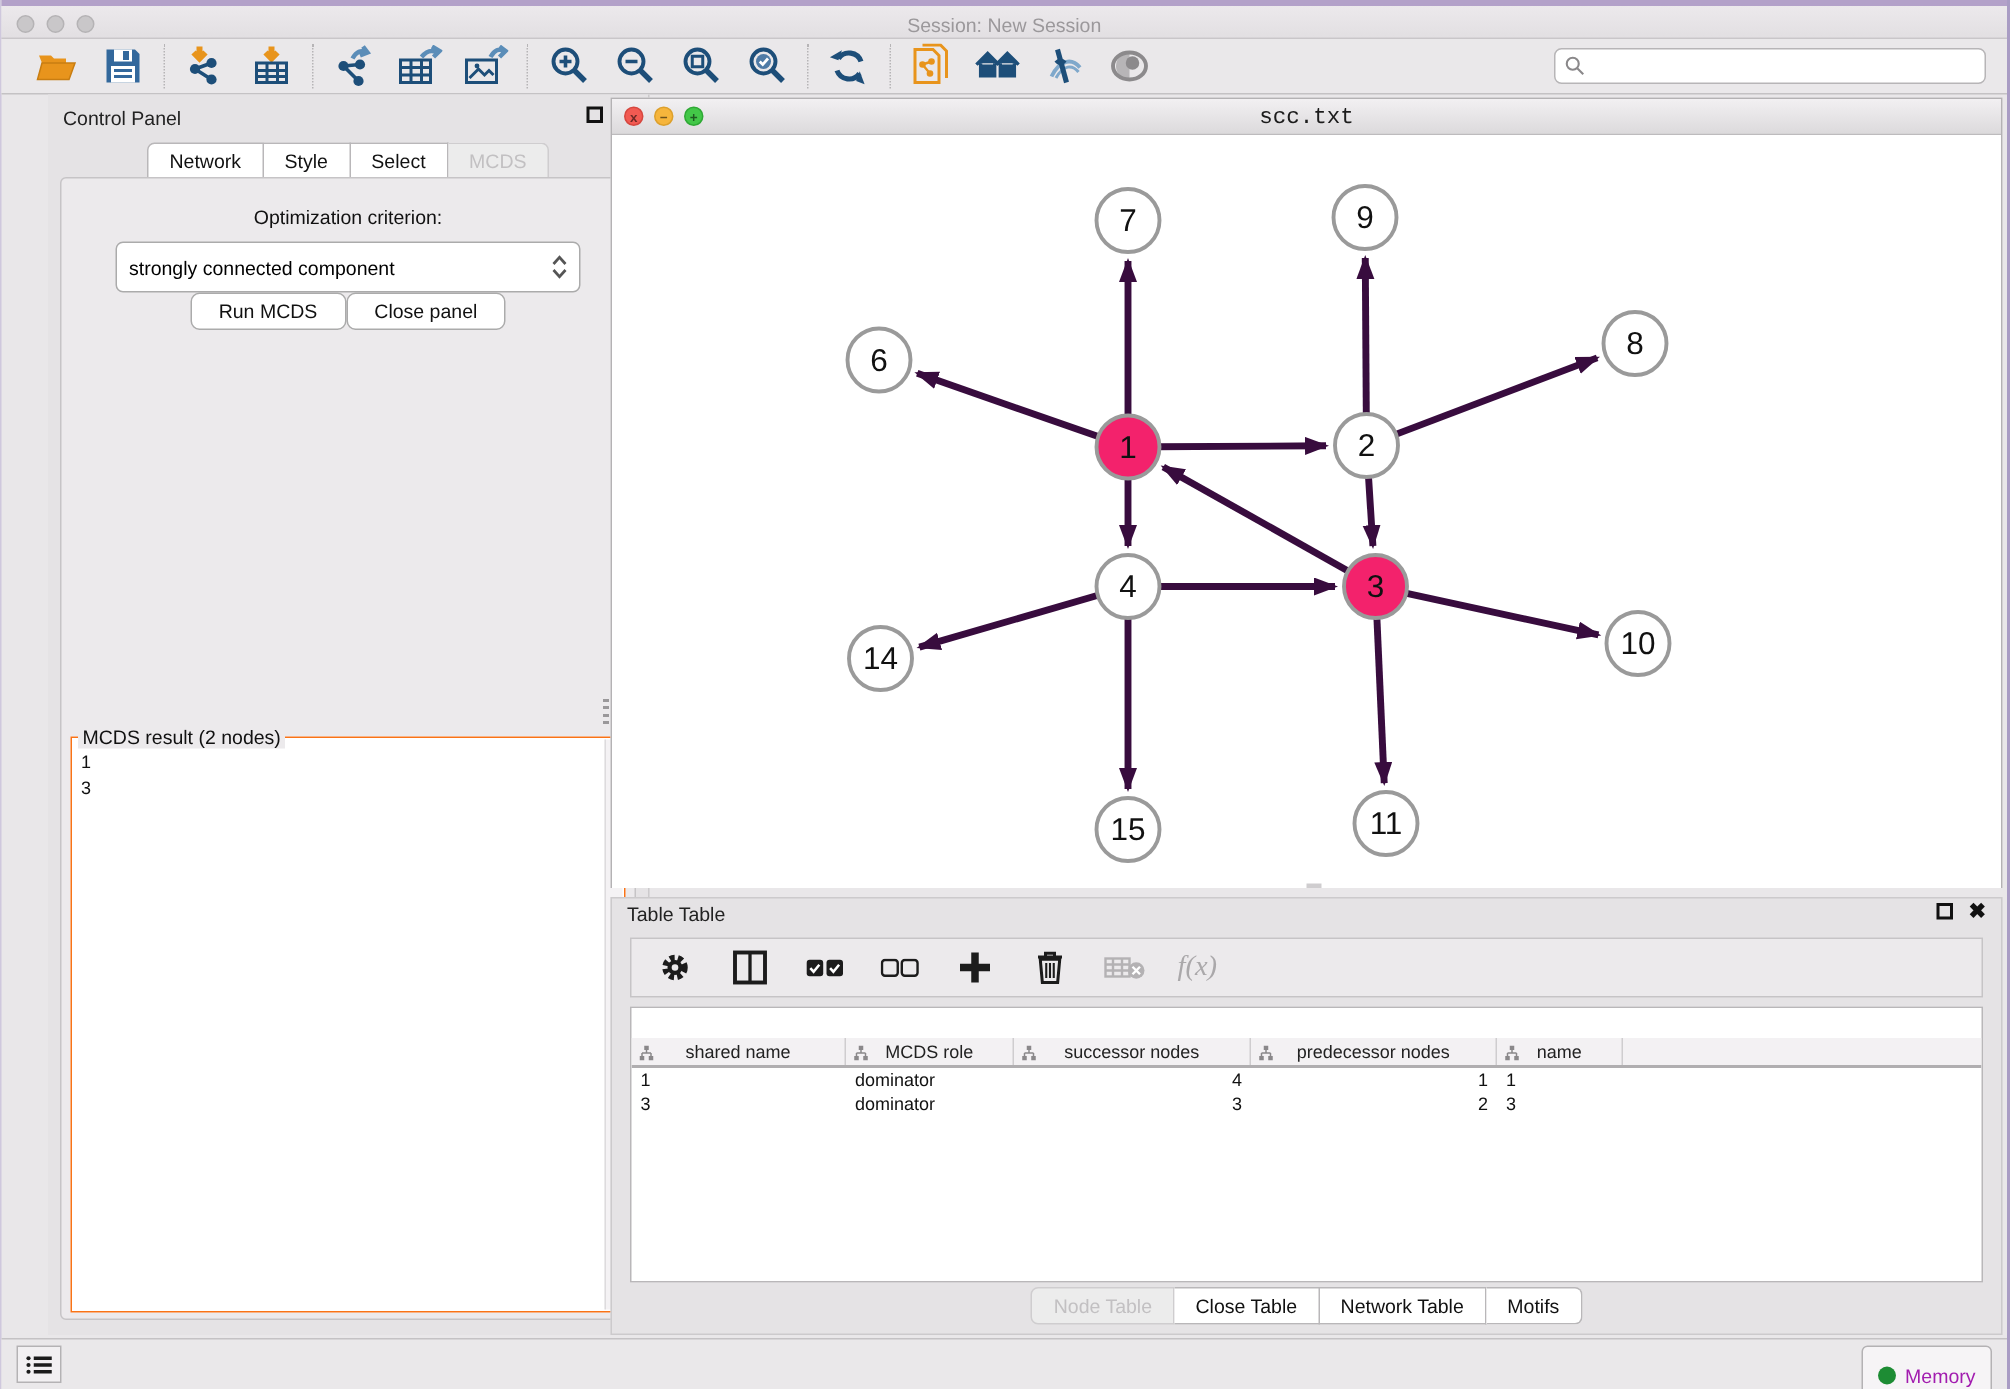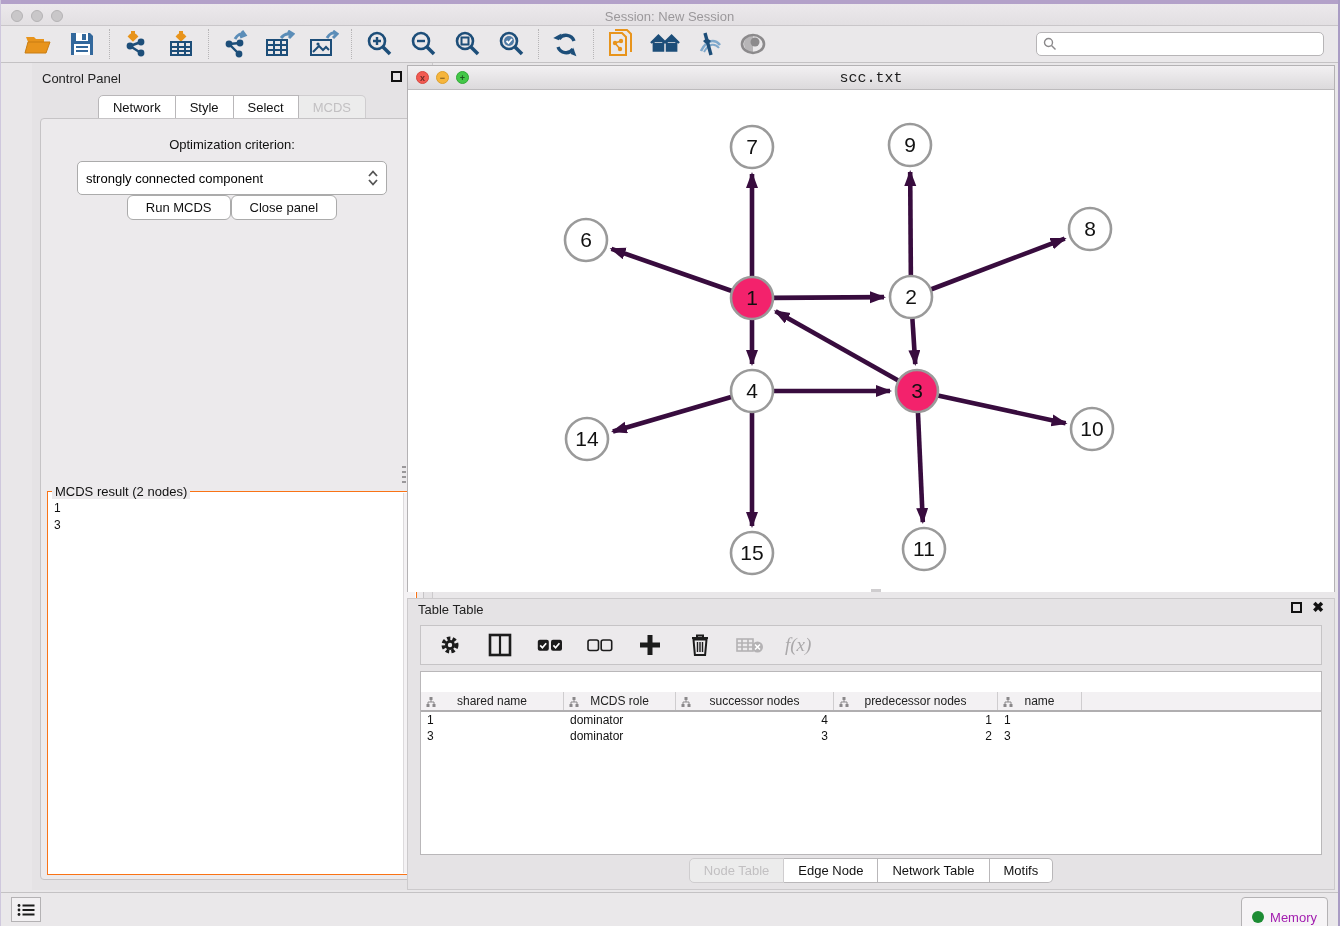--- a/index.html
+++ b/index.html
@@ -483,21 +483,21 @@
             <div class="td" style="width: 112px;">dominator</div>
             <div class="td num" style="width: 158px;">3</div>
             <div class="td num" style="width: 164px;">2</div>
             <div class="td" style="width: 84px;">3</div>
           </div>
         </div>
     </div>
     <div class="tp-tabs">
         <div class="seg" id="tp-tabs">
           <span class="tab disabled-look">Node Table</span>
-          <span class="tab">Edge Node</span>
+          <span class="tab">Close Table</span>
           <span class="tab">Network Table</span>
           <span class="tab">Motifs</span>
         </div>
       </div>
   </div>
 
   <div class="statusbar">
     <span class="status-left-btn">
       <svg width="18" height="14" viewBox="0 0 18 14">
           <circle cx="2" cy="2.5" r="1.4" fill="#1c1c1c"></circle>

